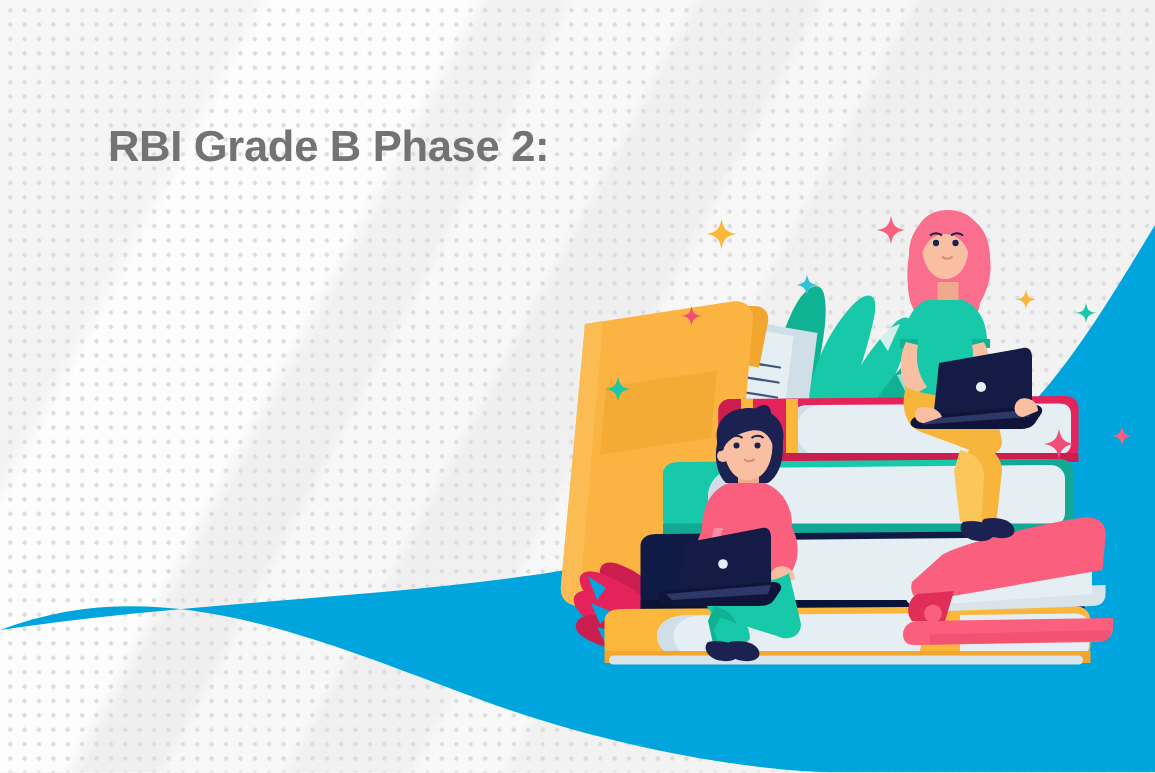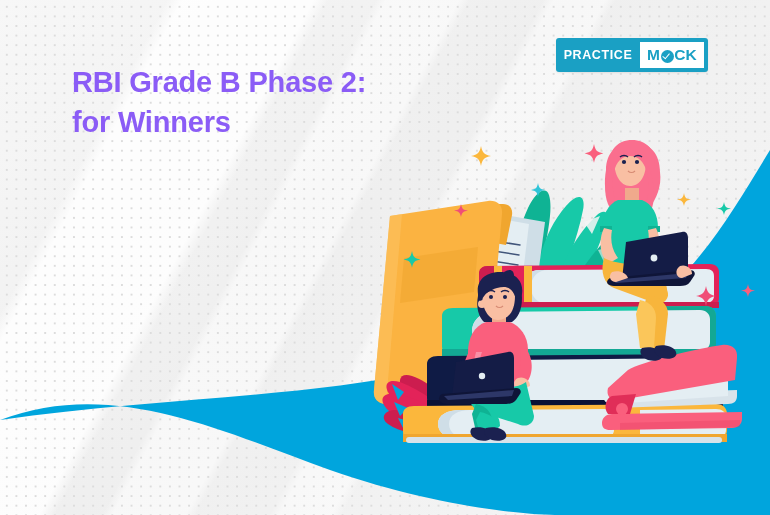--- a/index.html
+++ b/index.html
@@ -76,23 +76,23 @@
     content:"";
     position:absolute;
     left:3.2px; top:2.9px;
     width:3.4px; height:6.2px;
     border-right:1.9px solid #fff;
     border-bottom:1.9px solid #fff;
     transform:rotate(40deg);
   }
   
   #headline {
-    position:absolute; left:72px; top:62px;
+    position:absolute; left:72px; top:78px;
     width:380px;
-    color:#8b5cf6;
+    color:#737373;
     font-size:29px;
     font-weight:bold;
     line-height:1.385;
     letter-spacing:-.2px;
   }
   
   #illo { position:absolute; left:0; top:0; width:770px; height:515px; }
 </style>
 </head>
 <body>
@@ -377,29 +377,18 @@
       <path d="M724,202 C725,207 726,208 731,208.5 C726,209.5 725,210.5 724,215
                C723,210.5 722,209.5 717,208.5 C722,208 723,207 724,202 Z" fill="#17c9a8"></path>
 
       <path d="M706,286 C707.5,293 709,294.5 716,296 C709,297.5 707.5,299 706,306
                C704.5,299 703,297.5 696,296 C703,294.5 704.5,293 706,286 Z" fill="#f04e77"></path>
       <path d="M748,284 C749,289 750,290 755,290.5 C750,291.5 749,292.5 748,297
                C747,292.5 746,291.5 741,290.5 C746,290 747,289 748,284 Z" fill="#fa5f7d"></path>
     </g>
   </svg>
 
-  <div id="logo">
-    <div class="lg-left">PRACTICE</div>
-    <div class="lg-right">
-      <span class="mk">
-        <span>M</span>
-        <span class="mock-o"></span>
-        <span>CK</span>
-      </span>
-    </div>
-  </div>
 
   <div id="headline">
     <div>RBI Grade B Phase 2:</div>
-    <div>for Winners</div>
   </div>
 
 </div>
 
 </body></html>

